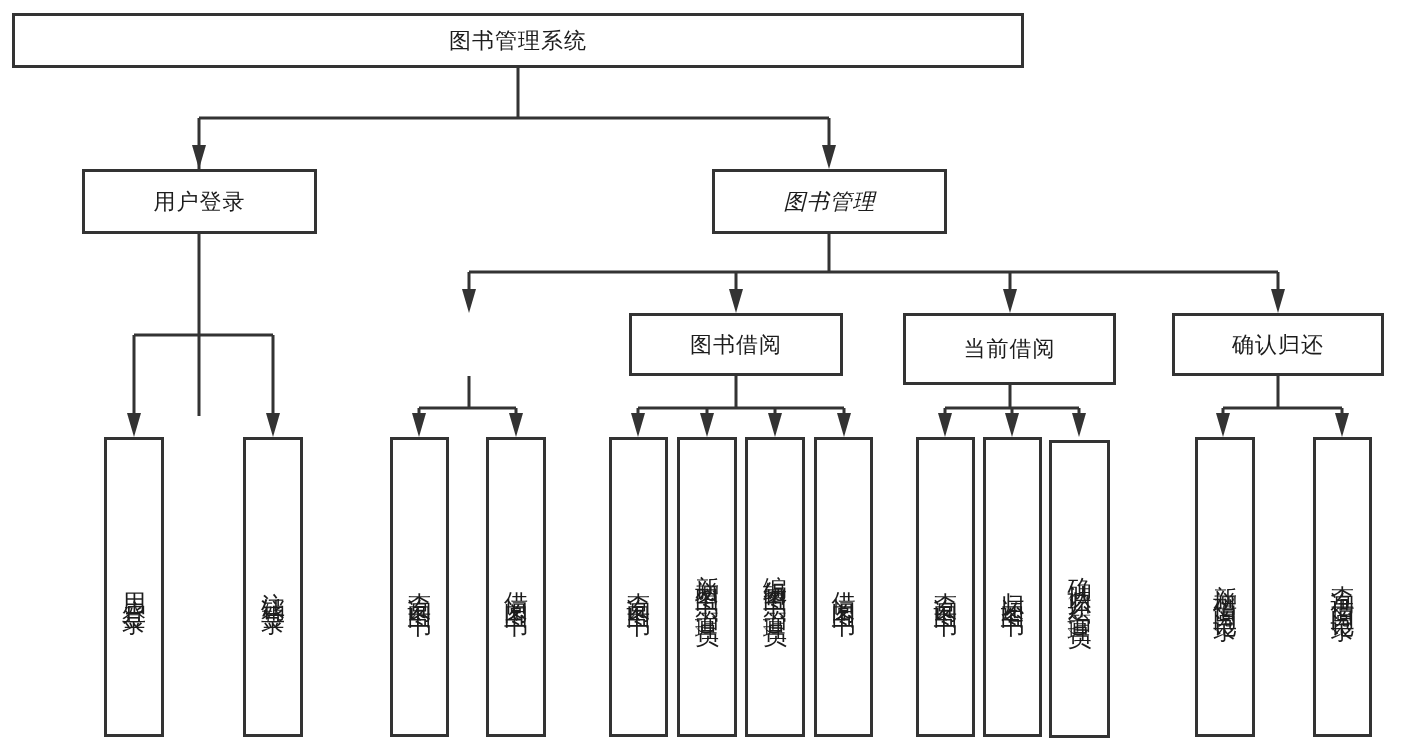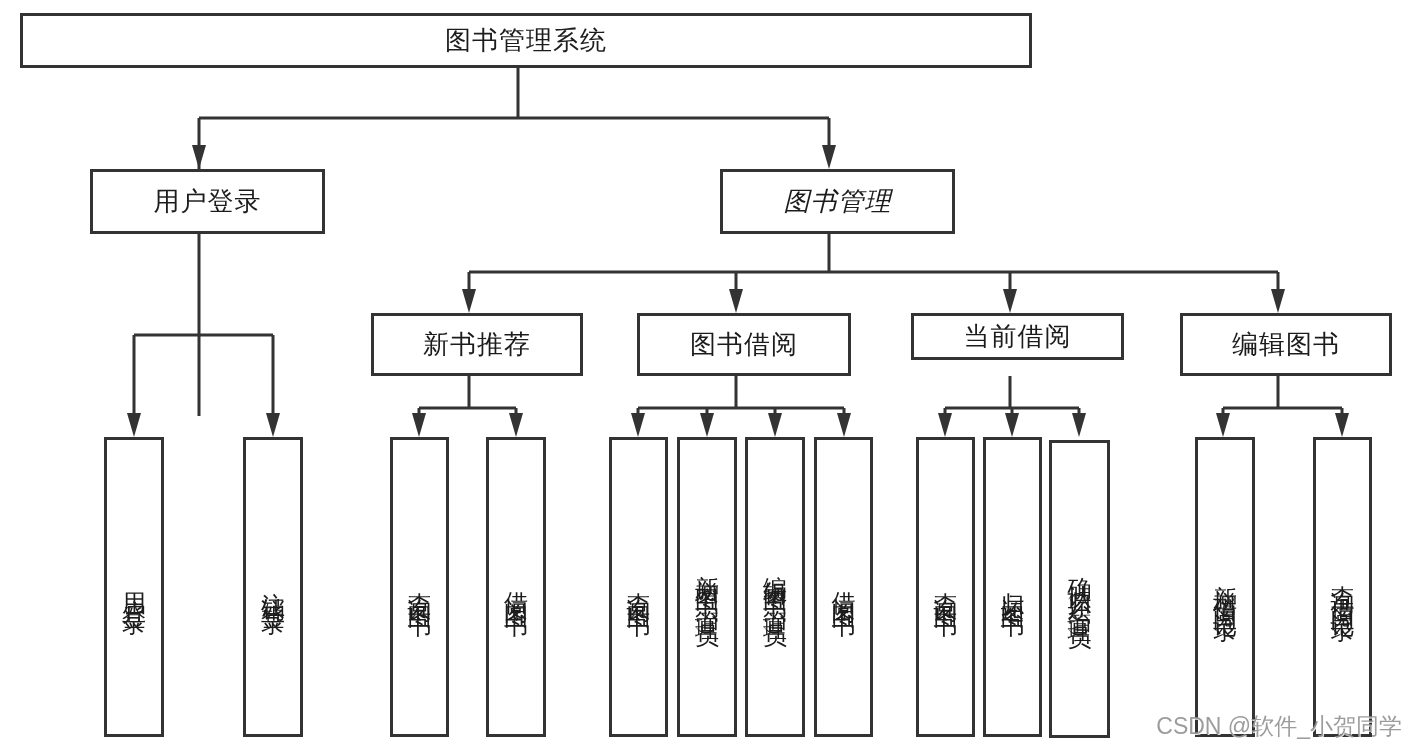--- a/index.html
+++ b/index.html
@@ -20,24 +20,23 @@
     position: absolute;
     box-sizing: border-box;
     border: 3px solid #333333;
     background: #ffffff;
     color: #1c1c1c;
     display: flex;
     align-items: center;
     justify-content: center;
   }
   .hbox {
-    font-size: 26px;
+    font-size: 22px;
     letter-spacing: 1px;
     white-space: nowrap;
-    margin-left: 8px;
   }
   .vbox .vt {
     writing-mode: vertical-rl;
     text-orientation: mixed;
     font-size: 24px;
     letter-spacing: 7px;
     line-height: 1;
     white-space: nowrap;
   }
   .watermark {
@@ -90,31 +89,28 @@
     <span>图书管理系统</span>
   </div>
 
   <div class="box hbox" style="left:82px; top:169px; width:235px; height:65px;">
     <span>用户登录</span>
   </div>
   <div class="box hbox" style="left:712px; top:169px; width:235px; height:65px;font-style:italic;">
     <span>图书管理</span>
   </div>
 
-  <div class="box hbox" style="left:363px; top:313px; width:212px; height:63px;">
-    <span>新书推荐</span>
-  </div>
   <div class="box hbox" style="left:629px; top:313px; width:214px; height:63px;text-align:center;">
     <span>图书借阅</span>
   </div>
-  <div class="box hbox" style="left:903px; top:313px; width:213px; height:47px;">
+  <div class="box hbox" style="left:903px; top:313px; width:213px; height:72px;">
     <span>当前借阅</span>
   </div>
   <div class="box hbox" style="left:1172px; top:313px; width:212px; height:63px;">
-    <span>编辑图书</span>
+    <span>确认归还</span>
   </div>
 
   <div class="box vbox" style="left:104px; top:437px; width:60px; height:300px;">
     <span class="vt">用户登录</span>
   </div>
   <div class="box vbox" style="left:243px; top:437px; width:60px; height:300px;">
     <span class="vt">注销登录</span>
   </div>
 
   <div class="box vbox" style="left:390px; top:437px; width:59px; height:300px;">
@@ -147,15 +143,14 @@
     <span class="vt">确认归还（管理员）</span>
   </div>
 
   <div class="box vbox" style="left:1195px; top:437px; width:60px; height:300px;">
     <span class="vt">新增借阅记录</span>
   </div>
   <div class="box vbox" style="left:1313px; top:437px; width:59px; height:300px;">
     <span class="vt">查询借阅记录</span>
   </div>
 
-  <div class="watermark">CSDN @软件_小贺同学</div>
 
 </div>
 
 </body></html>

